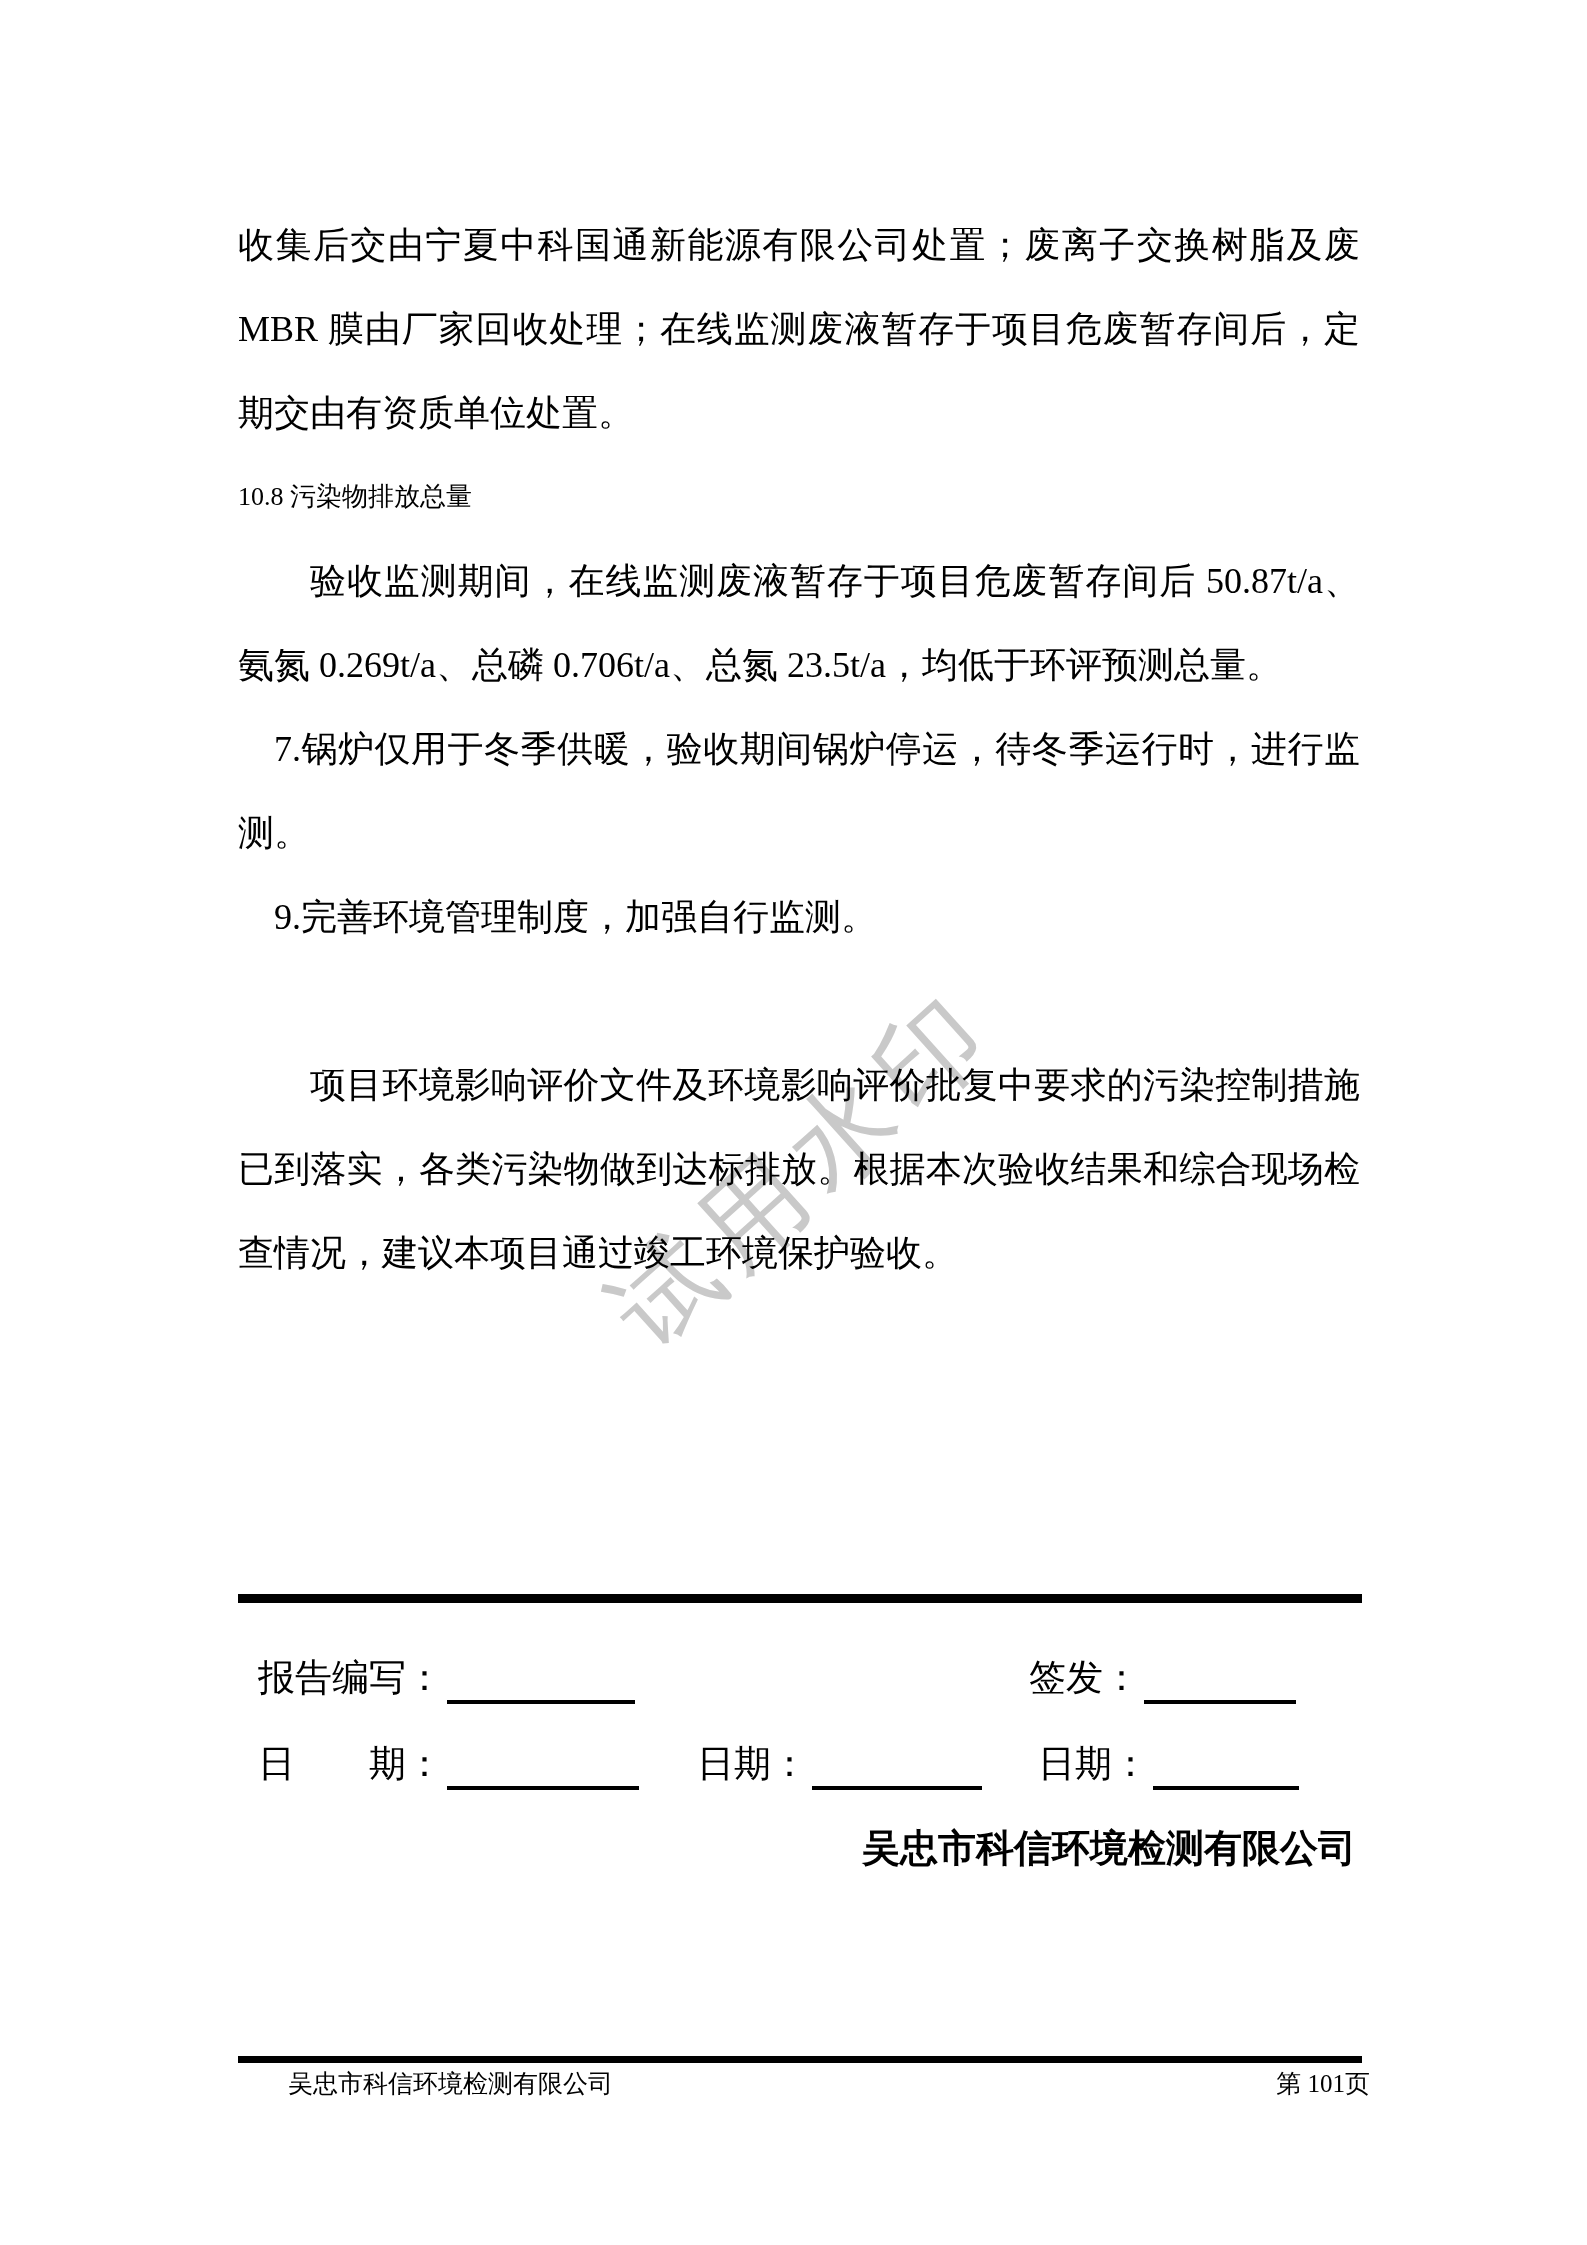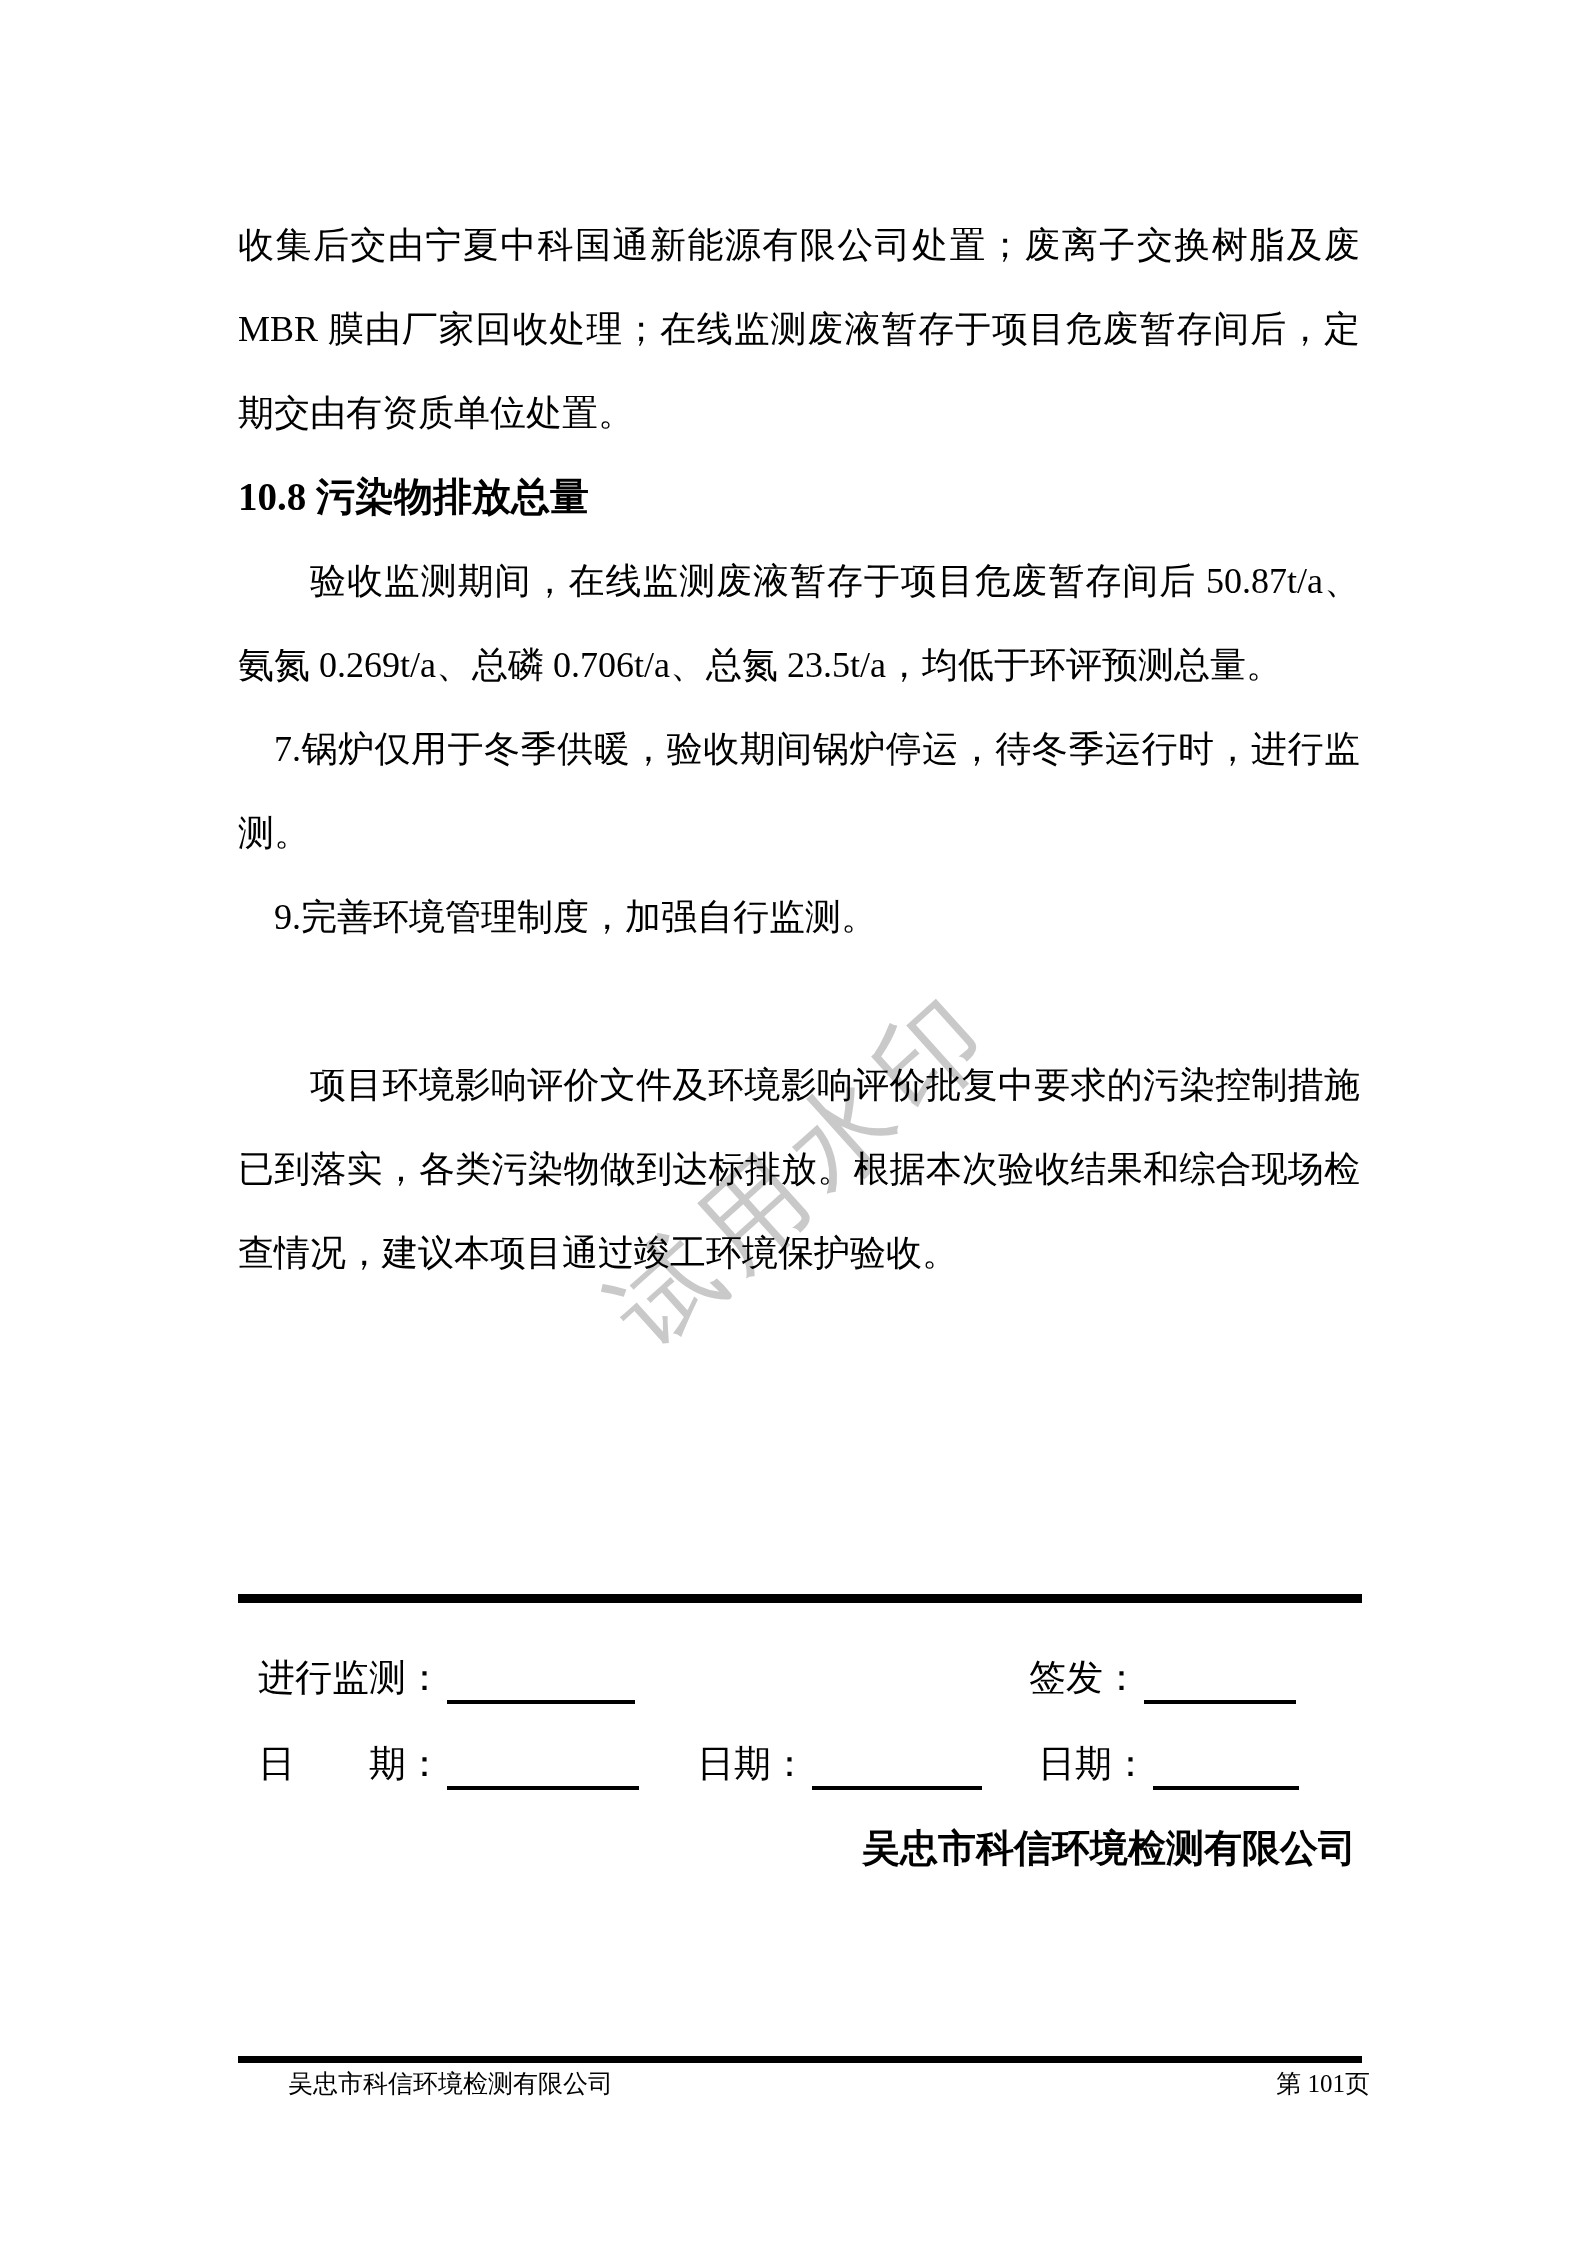--- a/index.html
+++ b/index.html
@@ -33,22 +33,22 @@
     z-index: 1;
     font-size: 36px;
     line-height: 84px;
   }
   .content p { margin: 0; text-align: justify; font-family: Liberation Serif, serif; }
   .para-cont   { text-indent: 0; }
   .para-indent { text-indent: 2em; }
   .para-item   { text-indent: 1em; }
   .heading {
     margin: 0;
-    font-size: 39px;
-    font-weight: bold;
+    font-size: 26px;
+    font-weight: normal;
     line-height: 84px;
     text-align: left;
   }
   .conclusion { margin-top: 84px !important; }
 
   .rule {
     position: absolute;
     left: 238px;
     width: 1124px;
     background: #000;
@@ -126,21 +126,21 @@
     <h2 class="heading">10.8 污染物排放总量</h2>
     <p class="para-indent">验收监测期间，在线监测废液暂存于项目危废暂存间后 50.87t/a、氨氮 0.269t/a、总磷 0.706t/a、总氮 23.5t/a，均低于环评预测总量。</p>
     <p class="para-item">7.锅炉仅用于冬季供暖，验收期间锅炉停运，待冬季运行时，进行监测。</p>
     <p class="para-item">9.完善环境管理制度，加强自行监测。</p>
     <p class="para-indent conclusion">项目环境影响评价文件及环境影响评价批复中要求的污染控制措施已到落实，各类污染物做到达标排放。根据本次验收结果和综合现场检查情况，建议本项目通过竣工环境保护验收。</p>
   </div>
 
   <div class="rule rule-signature"></div>
 
   <div class="sig-row sig-row-1">
-    <span class="sig-cell c1"><span class="lbl">进行监测：</span><span class="uline u1r1"></span></span>
+    <span class="sig-cell c1"><span class="lbl">报告编写：</span><span class="uline u1r1"></span></span>
     <span class="sig-cell c3r1"><span class="lbl">签发：</span><span class="uline u3r1"></span></span>
   </div>
 
   <div class="sig-row sig-row-2">
     <span class="sig-cell c1"><span class="lbl">日　　期：</span><span class="uline u1r2"></span></span>
     <span class="sig-cell c2r2"><span class="lbl">日期：</span><span class="uline u2r2"></span></span>
     <span class="sig-cell c3r2"><span class="lbl">日期：</span><span class="uline u3r2"></span></span>
   </div>
 
   <div class="company-sign">吴忠市科信环境检测有限公司</div>

